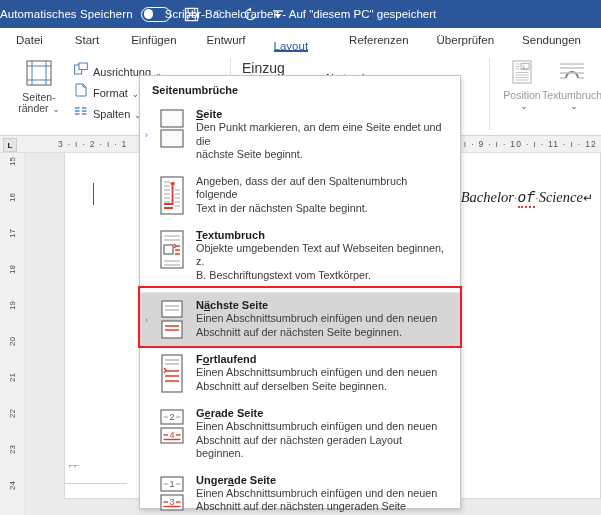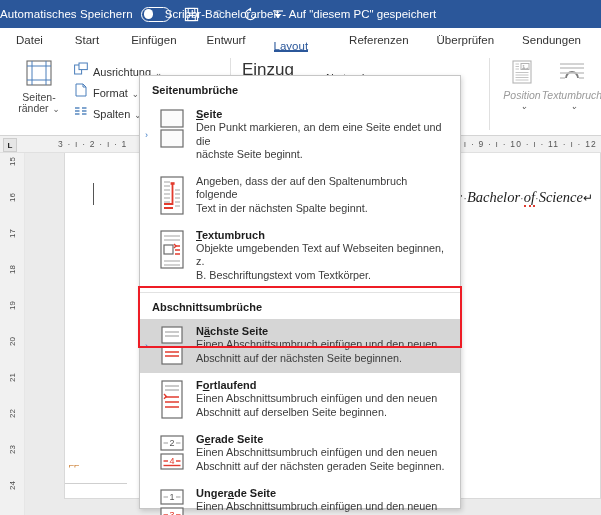--- a/index.html
+++ b/index.html
@@ -115,21 +115,21 @@
   }
   .page {
     position:absolute; left:39px; top:0; width:537px; height:346px;
     background:#ffffff; border:1px solid #d9d9d9; border-top:none;
   }
   .doc-line {
     position:absolute; right:7px; top:36px;
     font-family:"Liberation Serif", serif; font-style:italic;
     font-size:14.5px; color:#1a1a1a; white-space:nowrap;
   }
-  .sq { border-bottom:2px dotted #e03b2f; padding-bottom:0px; }
+  .sq { border-bottom:2px dotted #e03b2f; padding-bottom:0px;font-family:Liberation Mono, monospace; }
   .pilcrow-right { font-style:normal; font-family:"Liberation Sans", sans-serif; font-size:12px; }
   .mid-dot { color:#555; font-style:normal; font-size:11px; }
   .cursor-bar {
     position:absolute; left:28px; top:30px; width:1px; height:22px; background:#555;
   }
   .para-mark {
     position:absolute; left:168px; bottom:14px; font-size:14px; color:#111;
     font-family:"Liberation Serif", serif;
   }
   .dash-line {
@@ -321,21 +321,21 @@
         <span class="lbl" style="margin-left:5px;">Umbrüche</span>
         <span class="caret">⌄</span>
       </div>
 
       <div class="rgroup-label" style="left:0; width:228px; text-align:right; padding-right:12px;">Seite einrichten</div>
     </div>
 
     <div class="vsep" style="left:230px; top:4px; height:72px;"></div>
 
     <div class="rgroup" style="left:232px; width:198px;">
-      <div style="position:absolute; left:10px; top:6px; font-size:17px; color:#333;">Einzug</div>
+      <div style="position:absolute; left:10px; top:6px; font-size:14px; color:#333;">Einzug</div>
       <div style="position:absolute; left:92px; top:18px; font-size:11px; color:#333;">Abstand</div>
 
       <div class="spinbox" style="left:162px; top:22px; width:26px; height:18px;">
         <span class="spin-ch">⌃</span>
         <span class="spin-ch">⌄</span>
       </div>
       <div class="spinbox" style="left:162px; top:44px; width:26px; height:18px;">
         <span class="spin-ch">⌃</span>
         <span class="spin-ch">⌄</span>
       </div>
@@ -343,21 +343,21 @@
         <svg width="10" height="10" viewBox="0 0 10 10">
           <path d="M1 1 h8 v8" fill="none" stroke="#777" stroke-width="1"></path>
           <path d="M2 8.5 L8.5 2" stroke="#777" stroke-width="1"></path>
           <path d="M6 8.6 h3 v-3" fill="none" stroke="#777" stroke-width="1"></path>
         </svg>
       </div>
     </div>
 
     <div class="vsep" style="left:489px; top:4px; height:72px;"></div>
 
-    <div class="rgroup" style="left:492px; width:109px;font-style:italic;">
+    <div class="rgroup" style="left:492px; width:109px;">
       <div class="bigbtn" style="left:8px; top:6px; width:44px; color:#9a9a9a;">
         <span>
           <svg width="24" height="26" viewBox="0 0 24 26">
             <rect x="3" y="1" width="18" height="22" fill="#fff" stroke="#b4b4b4" stroke-width="1.1"></rect>
             <rect x="11" y="3.5" width="8" height="6" fill="#fff" stroke="#b4b4b4" stroke-width="1"></rect>
             <circle cx="13.5" cy="5.8" r="0.9" fill="#b4b4b4"></circle>
             <path d="M11.4 9.2 l2.4-2.4 l2 2 l1.6-1.4 l1.4 1.8 z" fill="#b4b4b4"></path>
             <line x1="5.5" y1="4" x2="9" y2="4" stroke="#c4c4c4" stroke-width="1"></line>
             <line x1="5.5" y1="6.5" x2="9" y2="6.5" stroke="#c4c4c4" stroke-width="1"></line>
             <line x1="5.5" y1="9" x2="9" y2="9" stroke="#c4c4c4" stroke-width="1"></line>
@@ -489,21 +489,20 @@
         </svg>
       </div>
       <div class="mi-text">
         <div class="mi-title"><u>T</u><span>extumbruch</span></div>
         <div class="mi-desc">Objekte umgebenden Text auf Webseiten beginnen, z.</div>
         <div class="mi-desc">B. Beschriftungstext vom Textkörper.</div>
       </div>
     </div>
 
     <div class="menu-sep"></div>
-    <div class="menu-head">Abschnittsumbrüche</div>
 
     <div class="menu-item selected">
       <span class="arrow-cue">›</span>
       <div class="mi-icon">
         <svg width="26" height="40" viewBox="0 0 26 40">
           <rect x="3" y="1" width="20" height="16" fill="#fff" stroke="#6b6b6b" stroke-width="1.2"></rect>
           <g stroke="#b9b9b9" stroke-width="1.5">
             <line x1="6" y1="6" x2="20" y2="6"></line>
               <line x1="6" y1="10" x2="20" y2="10"></line>
           </g>
@@ -558,21 +557,21 @@
             <line x1="5.5" y1="27" x2="10" y2="27"></line>
               <line x1="18" y1="27" x2="22.5" y2="27"></line>
             <line x1="5.5" y1="31.5" x2="22.5" y2="31.5"></line>
           </g>
           <text x="14" y="30" font-size="9" fill="#e23b2e" text-anchor="middle" font-family="Liberation Sans, sans-serif">4</text>
         </svg>
       </div>
       <div class="mi-text">
         <div class="mi-title"><span>G</span><u>e</u><span>rade Seite</span></div>
         <div class="mi-desc">Einen Abschnittsumbruch einfügen und den neuen</div>
-        <div class="mi-desc">Abschnitt auf der nächsten geraden Seite beginnen.</div>
+        <div class="mi-desc">Abschnitt auf der nächsten geraden Layout beginnen.</div>
       </div>
     </div>
 
     <div class="menu-item">
       <div class="mi-icon">
         <svg width="28" height="40" viewBox="0 0 28 40">
           <rect x="3" y="2" width="22" height="14" fill="#fff" stroke="#6b6b6b" stroke-width="1.2"></rect>
           <g stroke="#b9b9b9" stroke-width="1.4">
             <line x1="5.5" y1="9" x2="10" y2="9"></line>
               <line x1="18" y1="9" x2="22.5" y2="9"></line>

